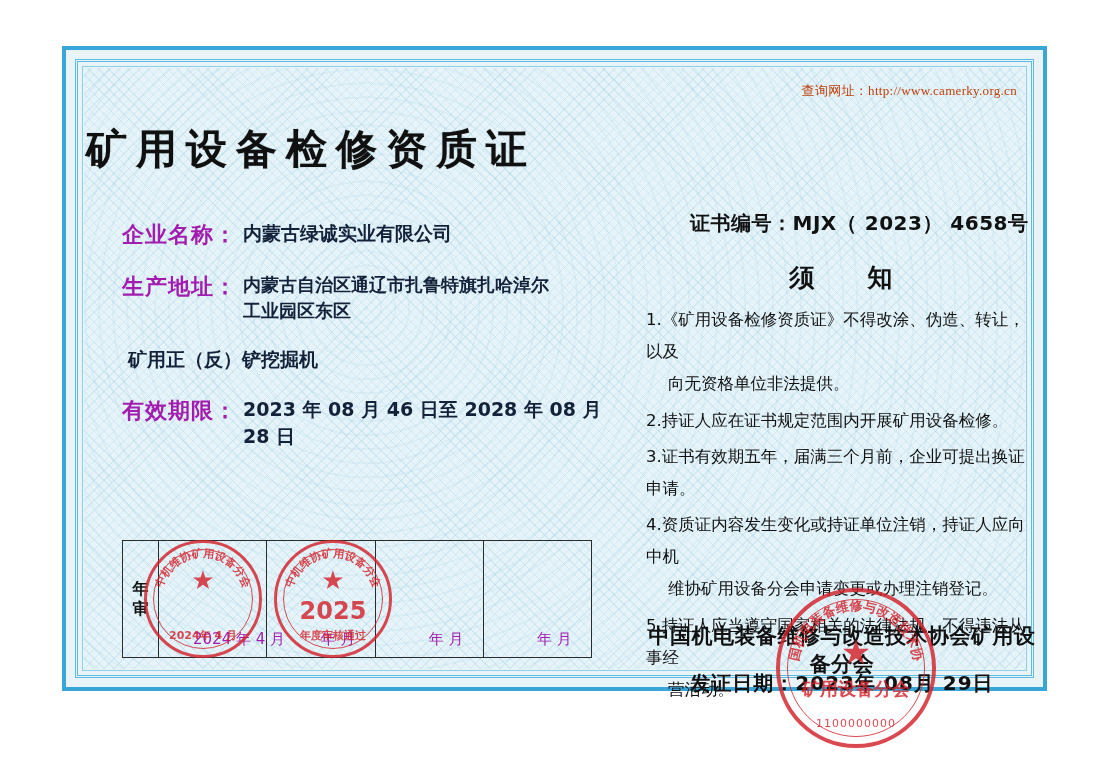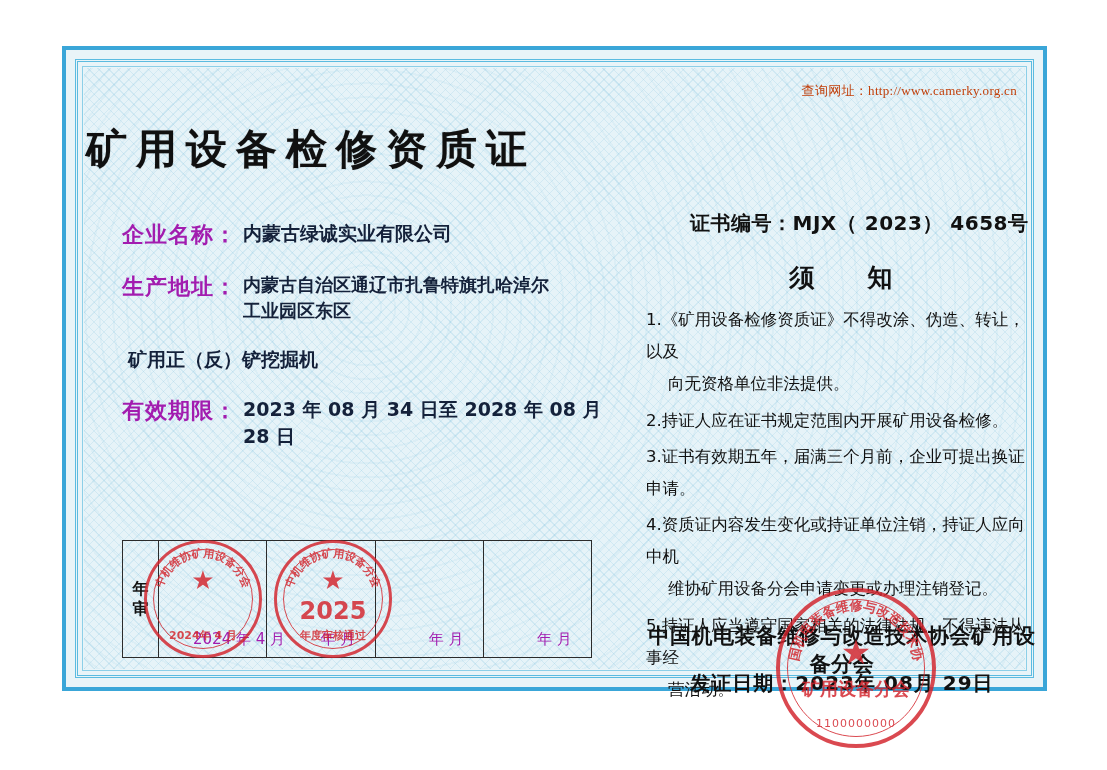--- a/index.html
+++ b/index.html
@@ -377,21 +377,21 @@
             <span>工业园区东区</span>
           </span>
         </div>
 
         <div class="field">
           <span class="field-value">矿用正（反）铲挖掘机</span>
         </div>
 
         <div class="field valid">
           <span class="field-label">有效期限：</span>
-          <span class="field-value">2023 年 08 月 34 日至 2028 年 08 月 28 日</span>
+          <span class="field-value">2023 年 08 月 46 日至 2028 年 08 月 28 日</span>
         </div>
 
       </div>
 
       <div class="review-table">
         <div class="review-head">
           <span>年</span>
           <span>审</span>
         </div>
         <div class="review-cell">

